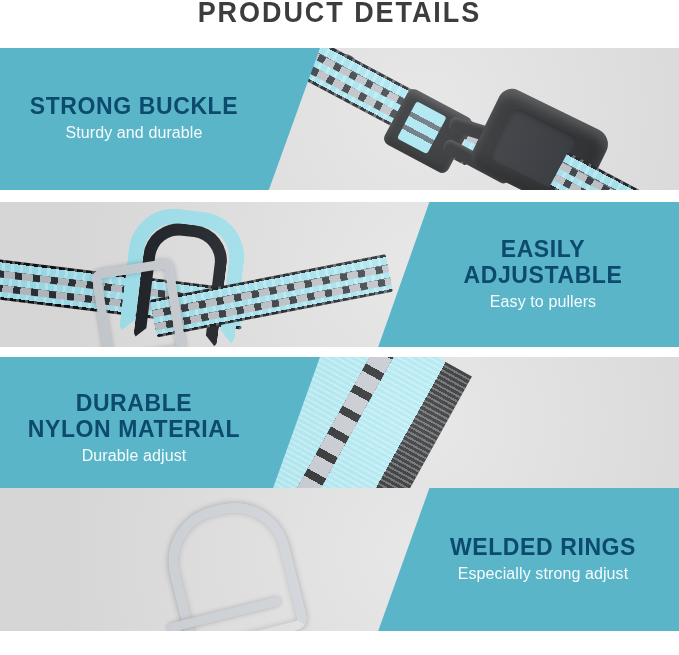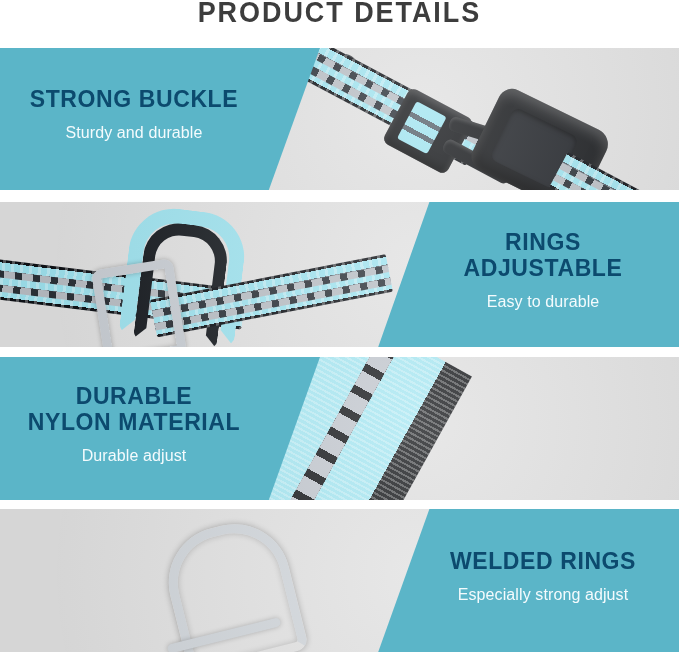--- a/index.html
+++ b/index.html
@@ -49,21 +49,21 @@
   .panel {
     position: absolute;
     left: 0;
     width: 679px;
     background: #e0e0e0;
     overflow: hidden;
   }
   .panel-1 { top: 48px;  height: 142px; }
   .panel-2 { top: 202px; height: 145px; }
   .panel-3 { top: 357px; height: 143px; }
-  .panel-4 { top: 509px; height: 143px; }
+  .panel-4 { top: 488px; height: 143px; }
 
   
   .photo {
     position: absolute;
     inset: 0;
     background: #e1e1e1;
   }
 
   
   .wedge {
@@ -102,21 +102,21 @@
     line-height: 26px;
     margin: 0 0 4px 0;
     color: #0c4a6e;
     white-space: pre-line;
   }
   .caption-sub {
     font-size: 16px;
     font-weight: normal;
     letter-spacing: 0.1px;
     line-height: 19px;
-    margin: 11px;
+    margin: 3px;
     color: #f4fbfd;
   }
 
   
 
   
   .strap {
     position: absolute;
     background:
       linear-gradient(to bottom,
@@ -387,23 +387,23 @@
         <div class="reflect-row" style="top:30%"></div>
         <div class="reflect-row" style="top:64%"></div>
       </div>
       <div class="p2-slider"></div>
       <div class="soft-vignette"></div>
     </div>
 
     <div class="wedge wedge-right"></div>
 
     <div class="caption caption-right">
-      <div class="caption-title">RINGS
+      <div class="caption-title">EASILY
 ADJUSTABLE</div>
-      <div class="caption-sub">Easy to durable</div>
+      <div class="caption-sub">Easy to pullers</div>
     </div>
   </div>
 
   <div class="panel panel-3">
     <div class="photo">
       <div class="p3-web">
         <div class="p3-web-threads"></div>
         <div class="p3-reflect p3-r1"></div>
         <div class="p3-reflect p3-r2"></div>
         <div class="p3-reflect p3-r3"></div>

